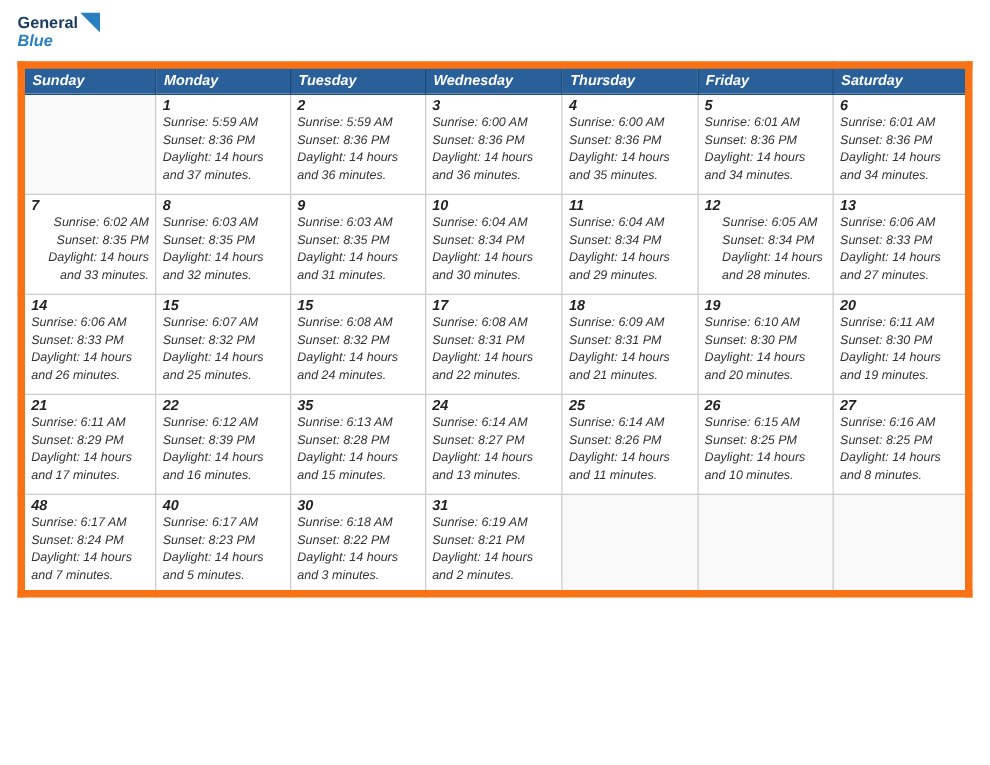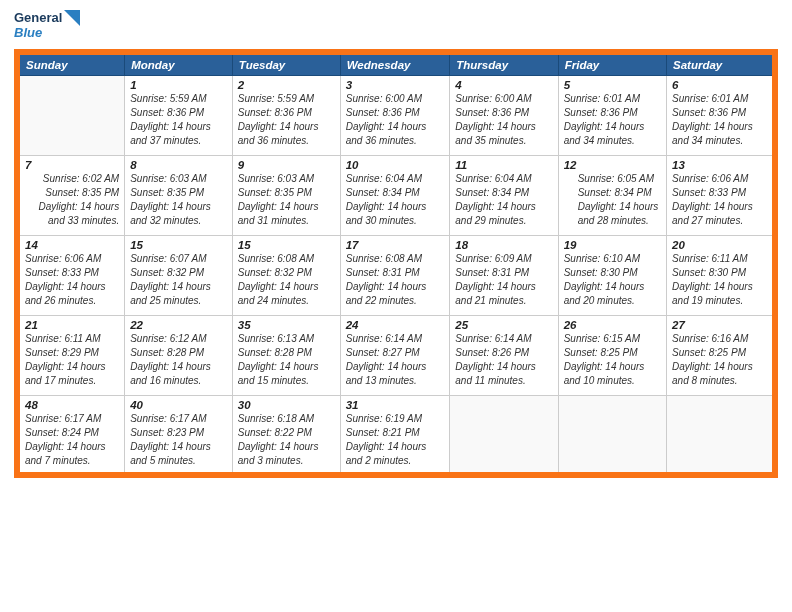--- a/index.html
+++ b/index.html
@@ -264,21 +264,21 @@
           <td>
             <span class="day-number">21</span>
             <div class="day-info" style="white-space: pre-line;">Sunrise: 6:11 AM
 Sunset: 8:29 PM
 Daylight: 14 hours
 and 17 minutes.</div>
           </td>
           <td>
             <span class="day-number">22</span>
             <div class="day-info" style="white-space: pre-line;">Sunrise: 6:12 AM
-Sunset: 8:28 PM
+Sunset: 8:39 PM
 Daylight: 14 hours
 and 16 minutes.</div>
           </td>
           <td>
             <span class="day-number">35</span>
             <div class="day-info" style="white-space: pre-line;">Sunrise: 6:13 AM
 Sunset: 8:28 PM
 Daylight: 14 hours
 and 15 minutes.</div>
           </td>

